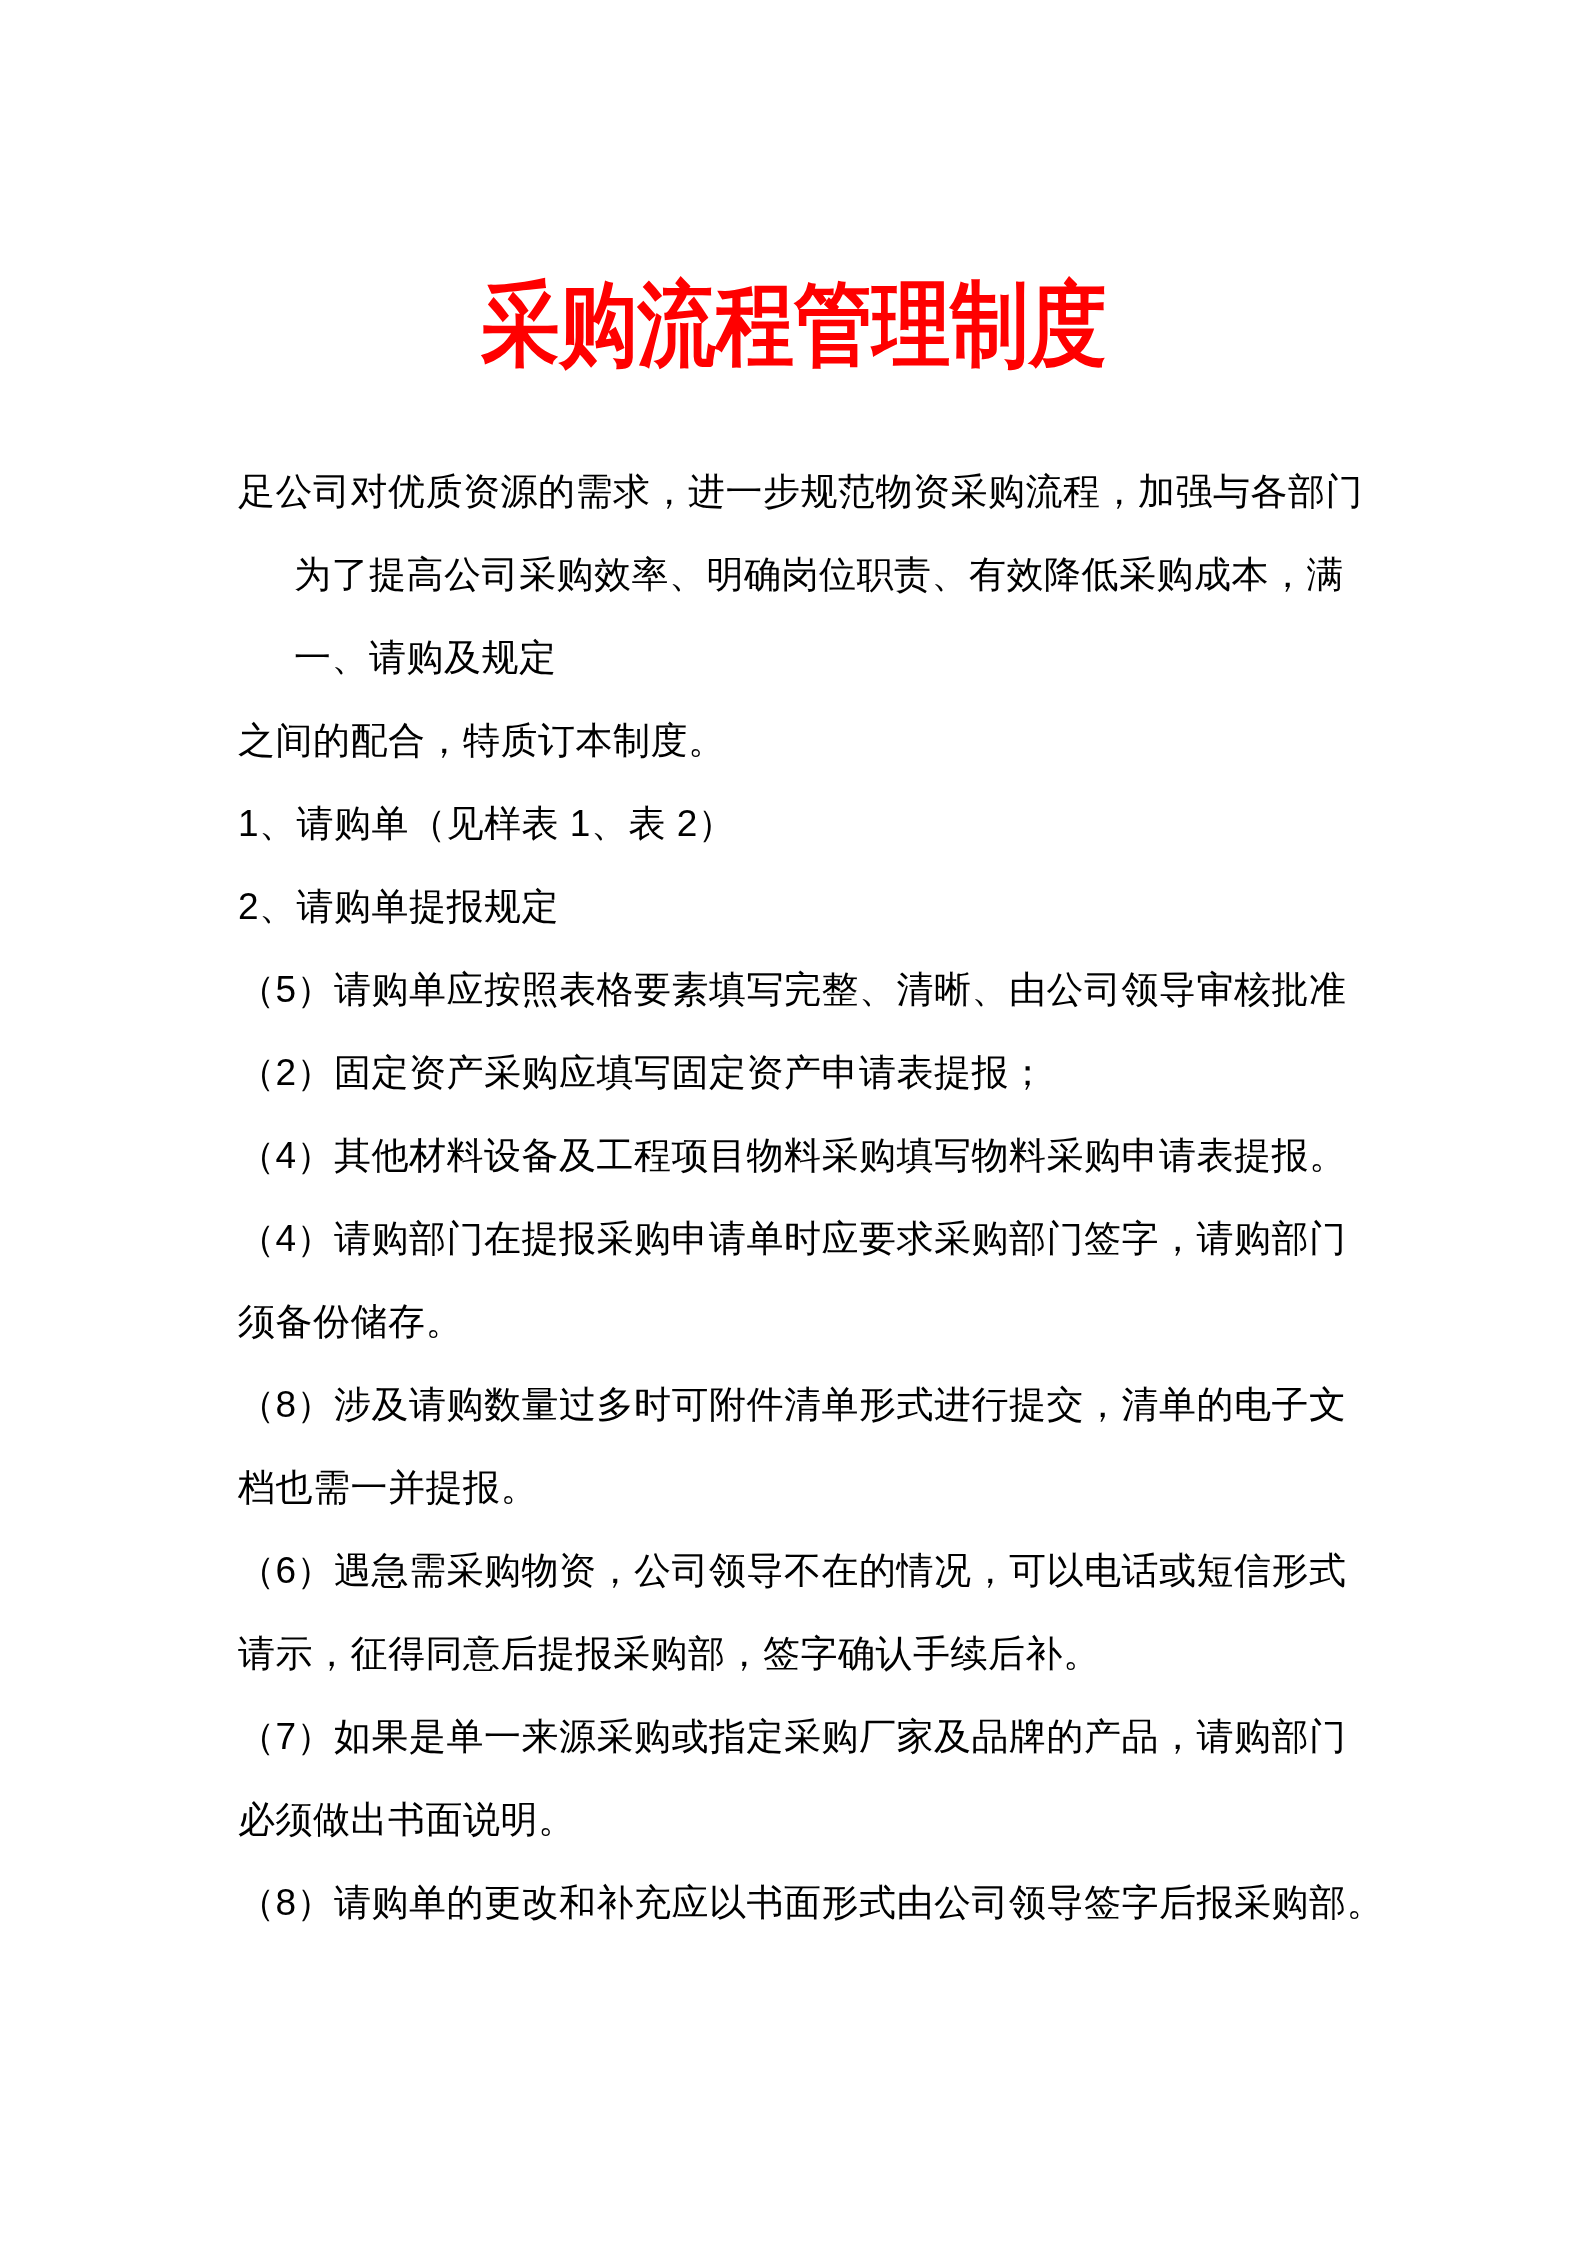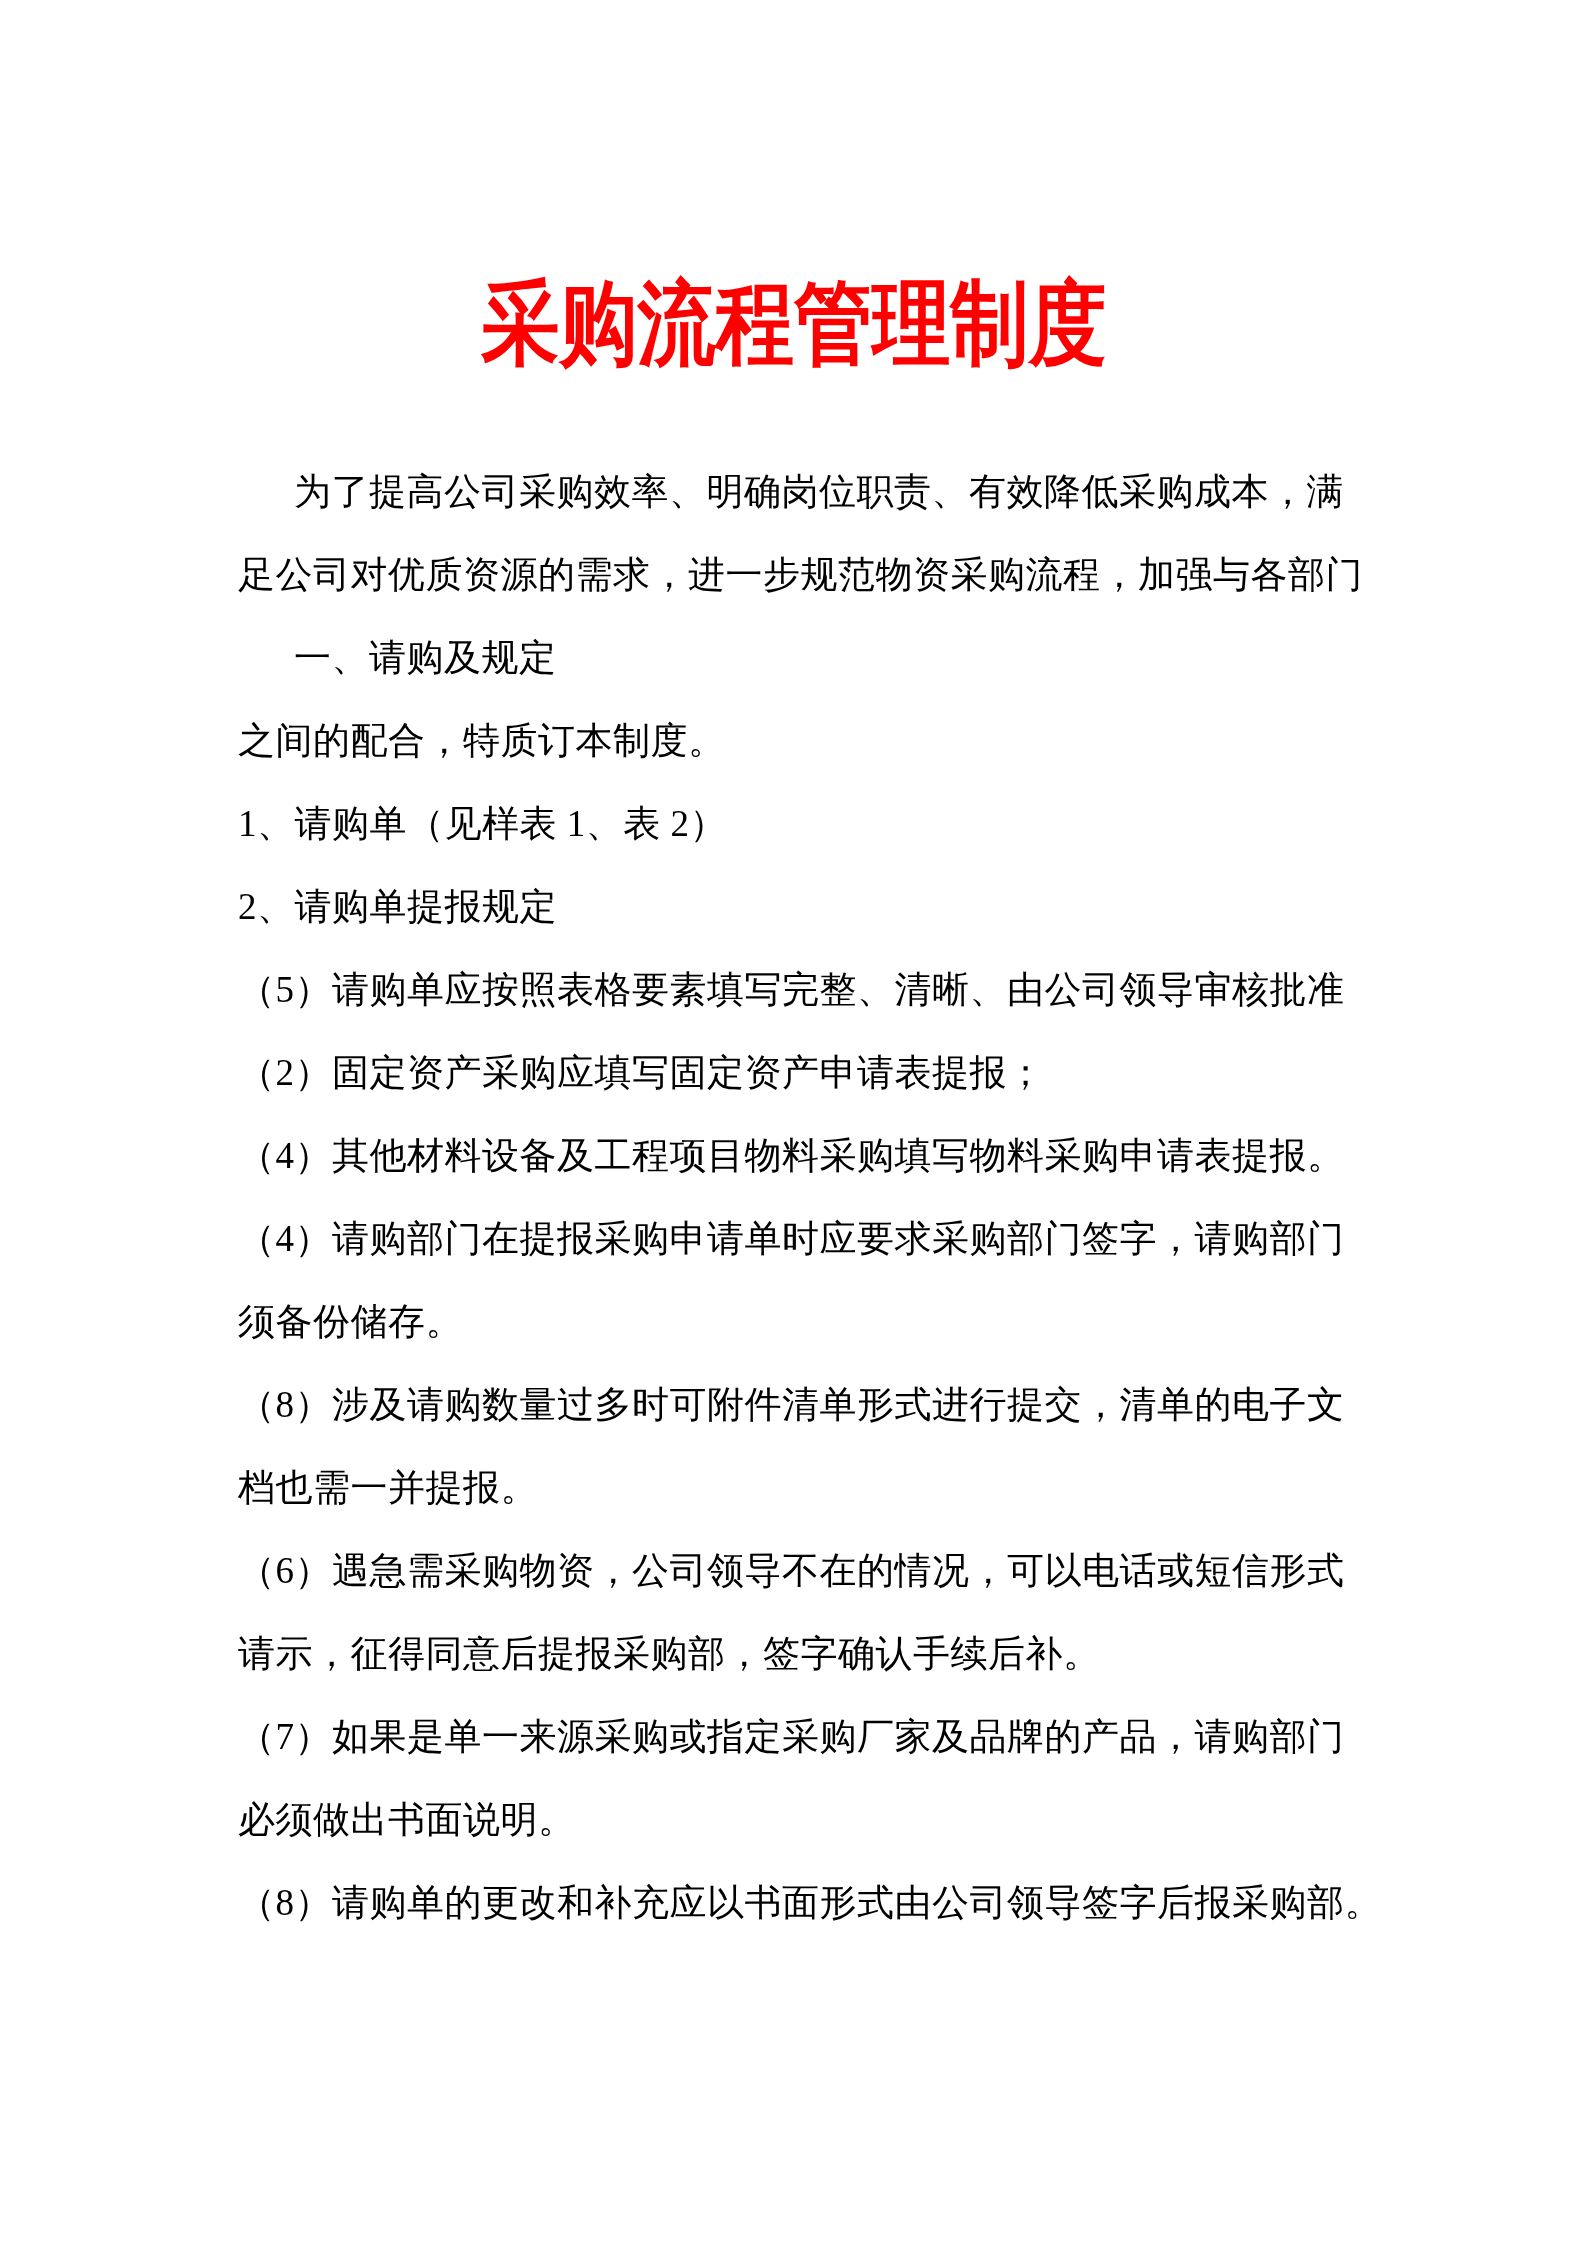--- a/index.html
+++ b/index.html
@@ -6,21 +6,21 @@
     margin: 0;
     padding: 0;
     background: #ffffff;
   }
   .page {
     position: relative;
     width: 1587px;
     height: 2186px;
     background: #ffffff;
     overflow: hidden;
-    font-family: Liberation Serif, serif;
+    font-family: Liberation Sans, sans-serif;
   }
   .doc-title {
     margin: 0;
     padding-top: 278px;
     text-align: center;
     font-size: 92px;
     line-height: 92px;
     font-weight: bold;
     color: #ff0000;
     white-space: nowrap;
@@ -46,22 +46,22 @@
     padding-left: 56px;
   }
 </style>
 </head>
 <body>
 
 <div class="page">
   <h1 class="doc-title"><span class="squeeze">采购流程管理制度</span></h1>
 
   <div class="doc-body">
+    <div class="line">足公司对优质资源的需求，进一步规范物资采购流程，加强与各部门</div>
     <div class="line indent">为了提高公司采购效率、明确岗位职责、有效降低采购成本，满</div>
-    <div class="line">足公司对优质资源的需求，进一步规范物资采购流程，加强与各部门</div>
     <div class="line indent">一、请购及规定</div>
     <div class="line">之间的配合，特质订本制度。</div>
     <div class="line">1、请购单（见样表 1、表 2）</div>
     <div class="line">2、请购单提报规定</div>
     <div class="line">（5）请购单应按照表格要素填写完整、清晰、由公司领导审核批准</div>
     <div class="line">（2）固定资产采购应填写固定资产申请表提报；</div>
     <div class="line">（4）其他材料设备及工程项目物料采购填写物料采购申请表提报。</div>
     <div class="line">（4）请购部门在提报采购申请单时应要求采购部门签字，请购部门</div>
     <div class="line">须备份储存。</div>
     <div class="line">（8）涉及请购数量过多时可附件清单形式进行提交，清单的电子文</div>

